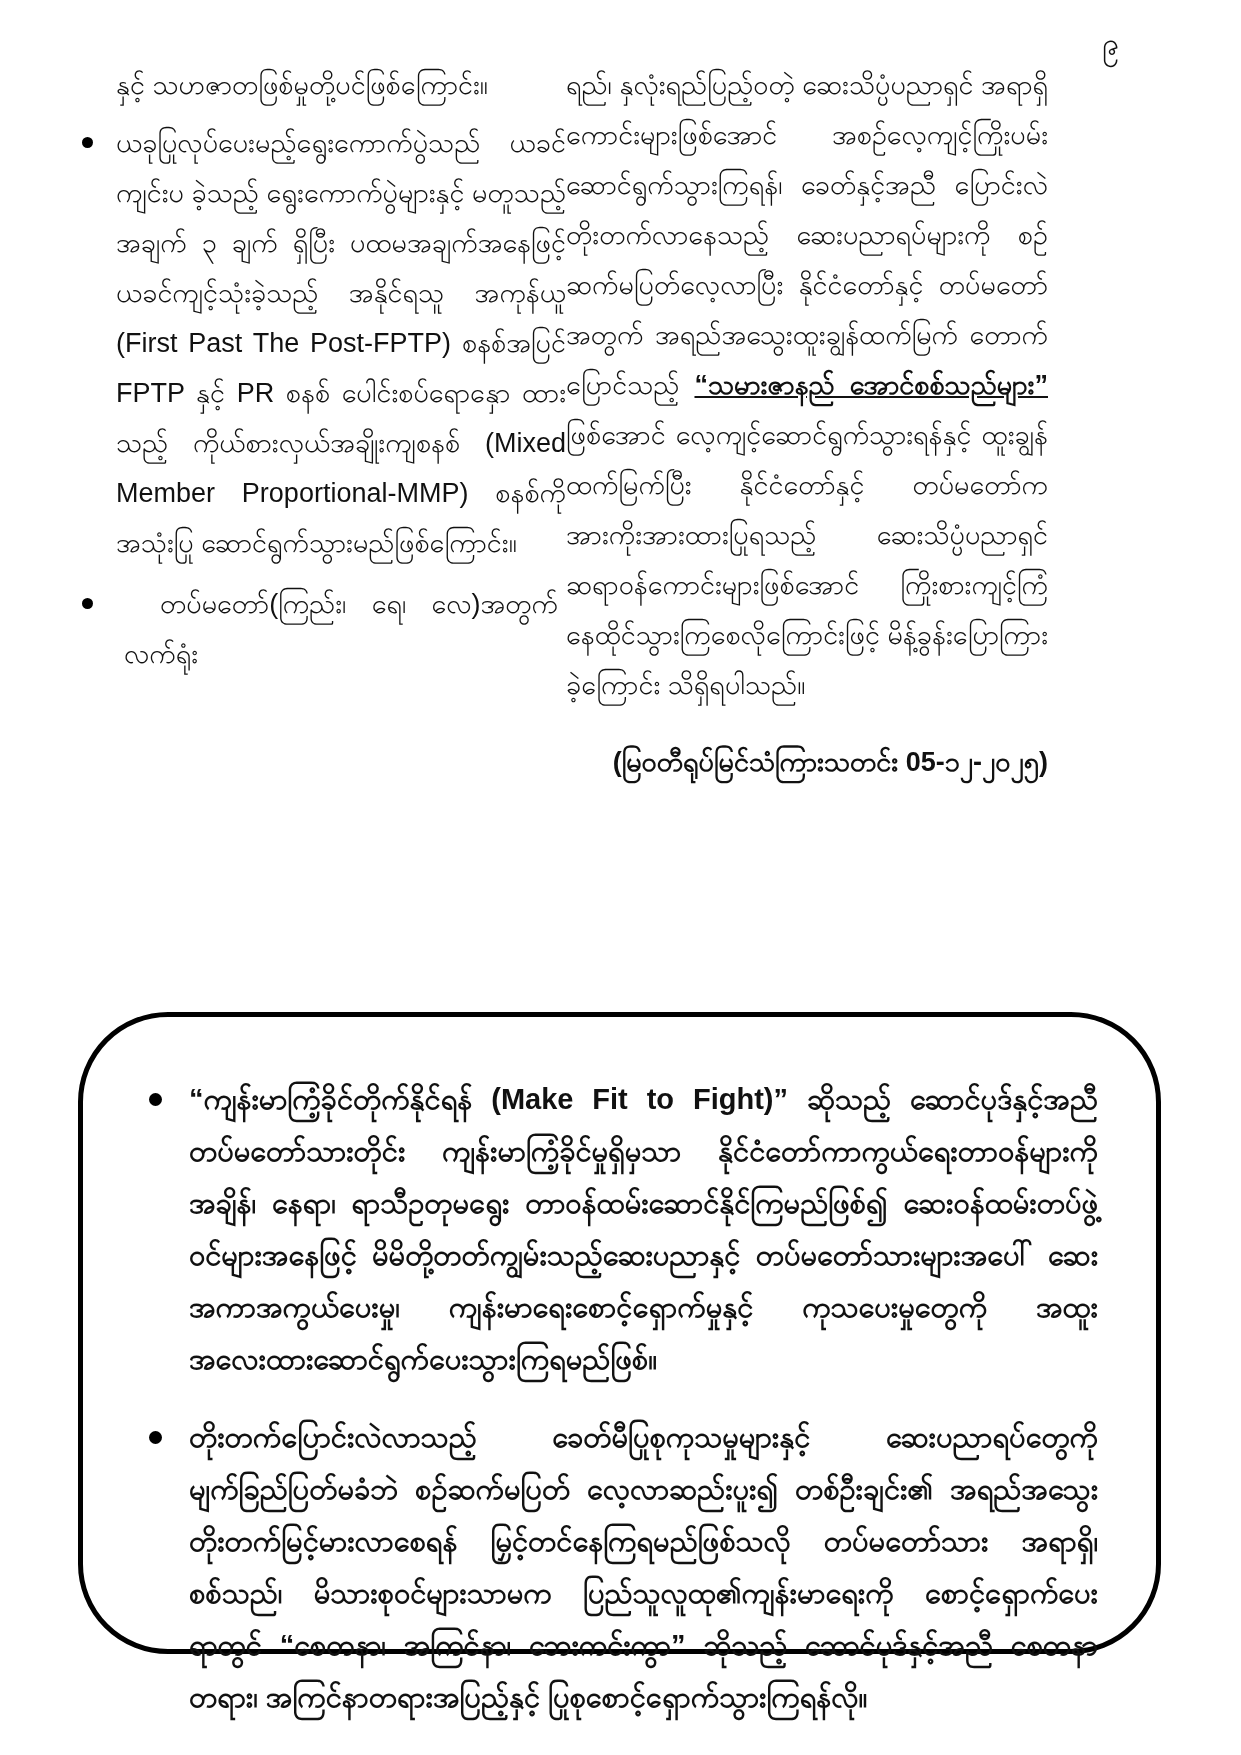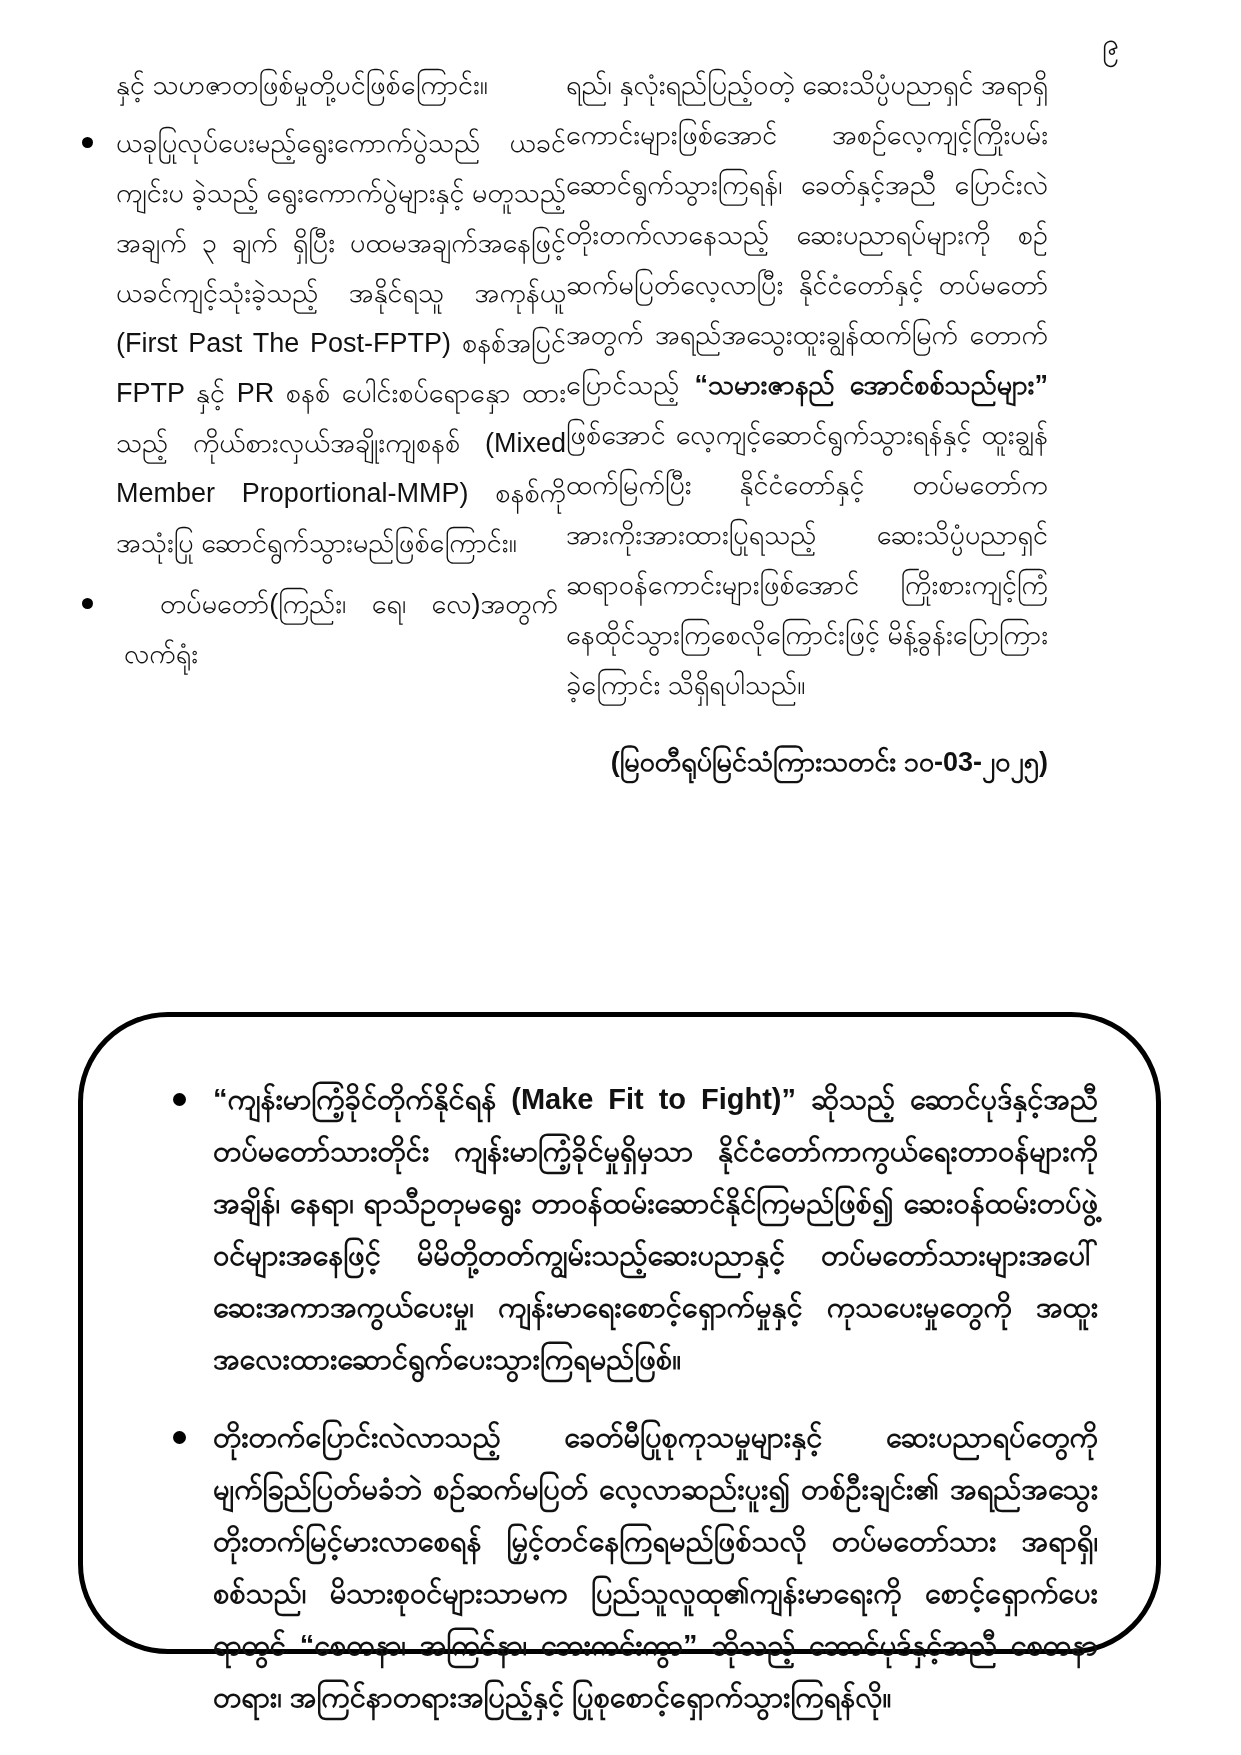--- a/index.html
+++ b/index.html
@@ -60,37 +60,37 @@
     margin: 8px;
     padding-left: 36px;
     text-indent: 36px;
     text-align: justify;
     text-align-last: justify;
   }
   .body-para {
     margin: 0;
     text-align: justify;
   }
-  .bold-inline { font-weight: bold; }
+  .bold-inline { font-weight: bold; text-decoration: underline; }
   .attribution {
     margin: 27px 0 0 0;
     font-weight: bold;
     text-align: right;
     font-size: 27px;
   }
   .highlight-box {
     position: absolute;
     left: 78px;
     top: 1012px;
     width: 1083px;
     height: 642px;
     box-sizing: border-box;
     border: 5px solid #000000;
     border-radius: 90px;
-    padding: 56px 58px 0 88px;
+    padding: 56px 58px 0 64px;
     font-size: 29px;
     line-height: 52px;
     font-weight: bold;
   }
   .box-bullet {
     position: relative;
     margin: 0 0 26px 0;
     padding-left: 42px;
     text-align: justify;
   }
@@ -122,21 +122,21 @@
       <div class="bullet-item">
         <span class="bullet-dot"></span>
       </div>
 
       <p class="closing-line">တပ်မတော်(ကြည်း၊ ရေ၊ လေ)အတွက် လက်ရုံး</p>
     </div>
 
     <div class="col-right">
       <p class="body-para"><span>ရည်၊ နှလုံးရည်ပြည့်ဝတဲ့ ဆေးသိပ္ပံပညာရှင် အရာရှိကောင်းများဖြစ်အောင် အစဉ်လေ့ကျင့်ကြိုးပမ်းဆောင်ရွက်သွားကြရန်၊ ခေတ်နှင့်အညီ ပြောင်းလဲတိုးတက်လာနေသည့် ဆေးပညာရပ်များကို စဉ်ဆက်မပြတ်လေ့လာပြီး နိုင်ငံတော်နှင့် တပ်မတော်အတွက် အရည်အသွေးထူးချွန်ထက်မြက် တောက်ပြောင်သည့် </span><span class="bold-inline">“သမားဇာနည် အောင်စစ်သည်များ”</span><span> ဖြစ်အောင် လေ့ကျင့်ဆောင်ရွက်သွားရန်နှင့် ထူးချွန်ထက်မြက်ပြီး နိုင်ငံတော်နှင့် တပ်မတော်က အားကိုးအားထားပြုရသည့် ဆေးသိပ္ပံပညာရှင်ဆရာဝန်ကောင်းများဖြစ်အောင် ကြိုးစားကျင့်ကြံ နေထိုင်သွားကြစေလိုကြောင်းဖြင့် မိန့်ခွန်းပြောကြားခဲ့ကြောင်း သိရှိရပါသည်။</span></p>
 
-      <p class="attribution">(မြဝတီရုပ်မြင်သံကြားသတင်း ၁၀-03-၂၀၂၅)</p>
+      <p class="attribution">(မြဝတီရုပ်မြင်သံကြားသတင်း 05-၁၂-၂၀၂၅)</p>
     </div>
 
   </div>
 
   <div class="highlight-box">
 
     <div class="box-bullet">
       <span class="bullet-dot"></span>
       <span>“ကျန်းမာကြံ့ခိုင်တိုက်နိုင်ရန် (Make Fit to Fight)” ဆိုသည့် ဆောင်ပုဒ်နှင့်အညီ တပ်မတော်သားတိုင်း ကျန်းမာကြံ့ခိုင်မှုရှိမှသာ နိုင်ငံတော်ကာကွယ်ရေးတာဝန်များကို အချိန်၊ နေရာ၊ ရာသီဥတုမရွေး တာဝန်ထမ်းဆောင်နိုင်ကြမည်ဖြစ်၍ ဆေးဝန်ထမ်းတပ်ဖွဲ့ဝင်များအနေဖြင့် မိမိတို့တတ်ကျွမ်းသည့်ဆေးပညာနှင့် တပ်မတော်သားများအပေါ် ဆေးအကာအကွယ်ပေးမှု၊ ကျန်းမာရေးစောင့်ရှောက်မှုနှင့် ကုသပေးမှုတွေကို အထူးအလေးထားဆောင်ရွက်ပေးသွားကြရမည်ဖြစ်။</span>
     </div>

